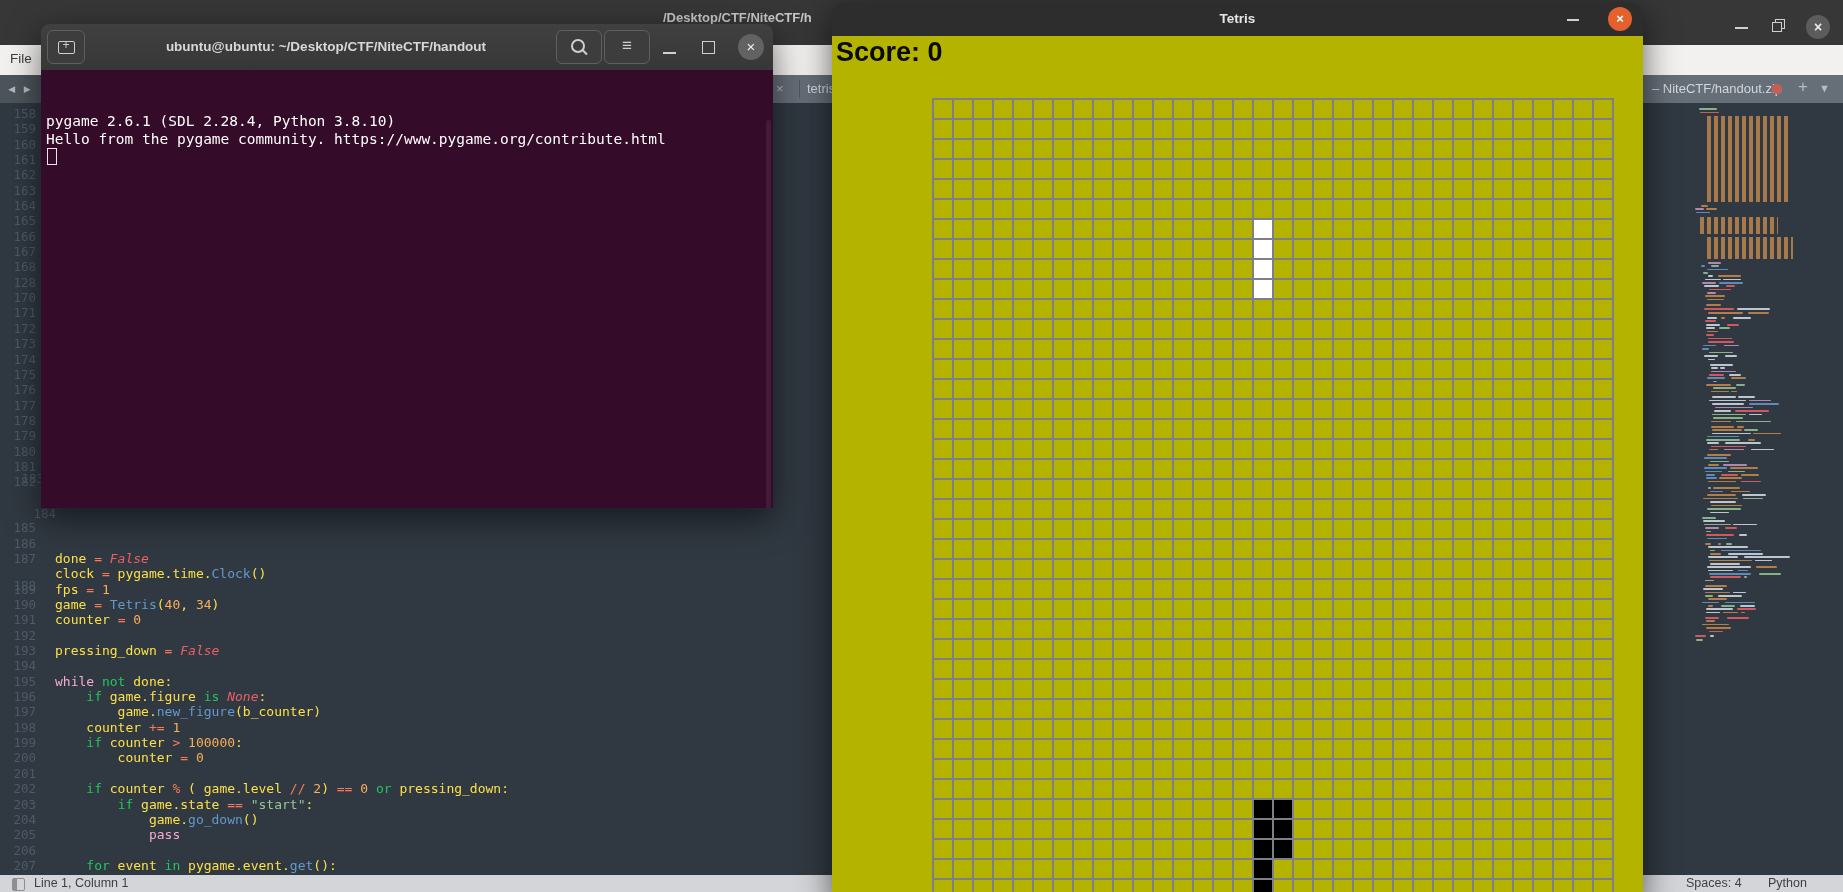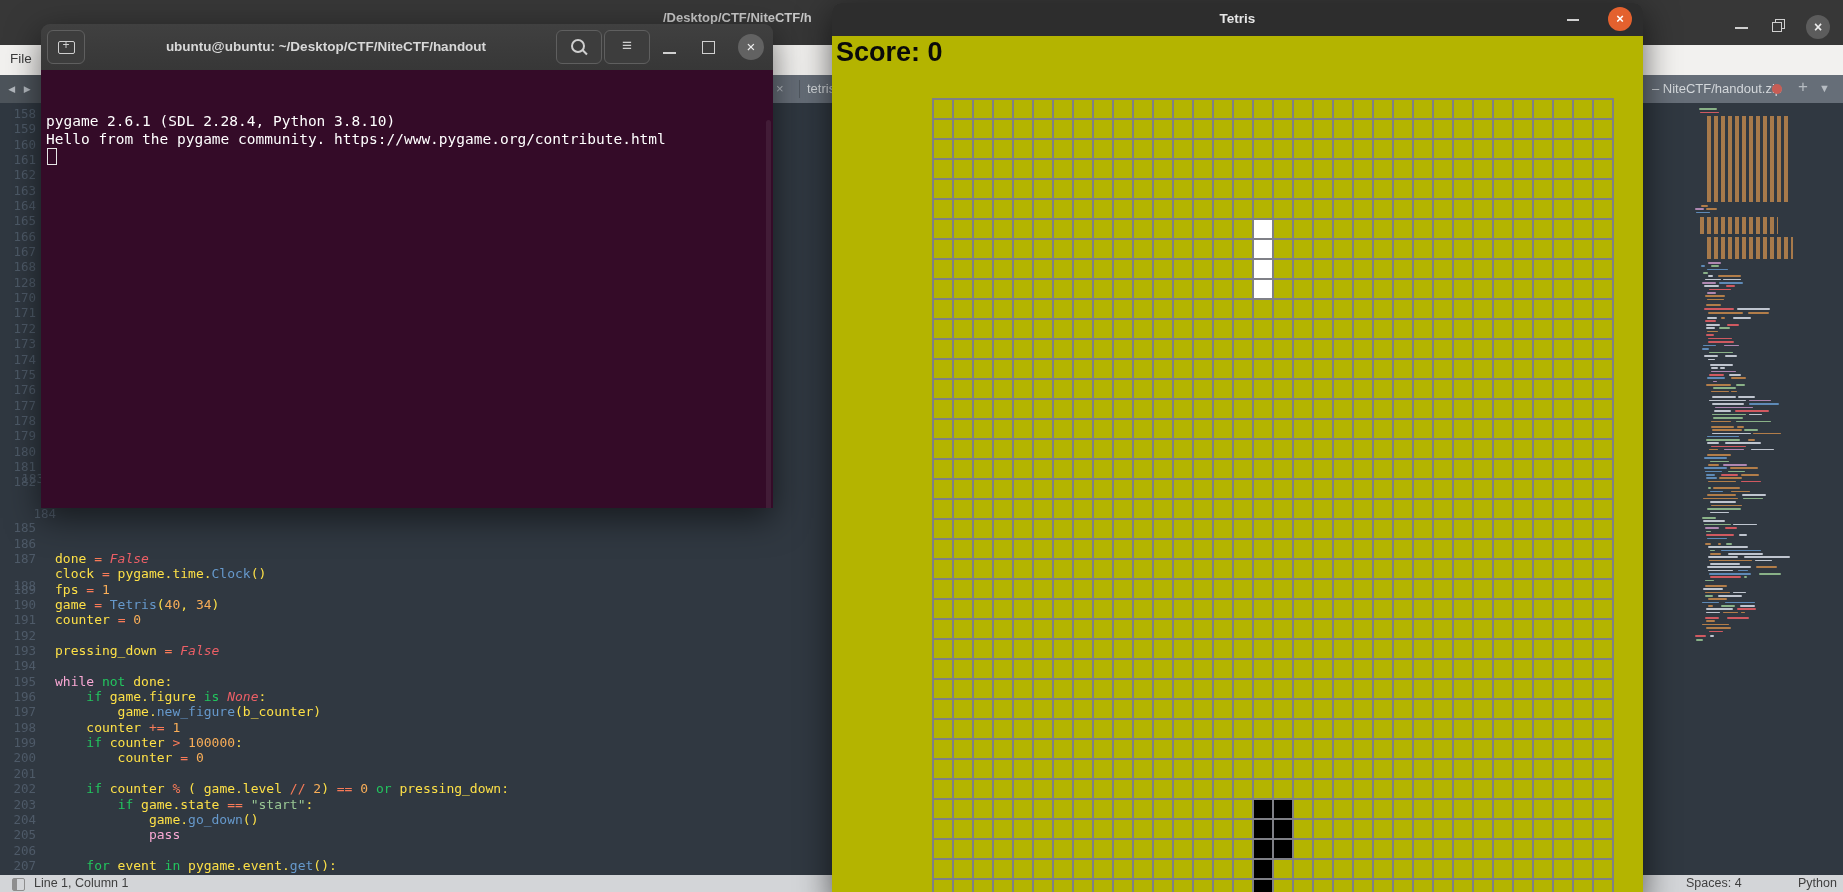--- a/index.html
+++ b/index.html
@@ -37,21 +37,21 @@
   .mm-block{position:absolute;}
   .mm-dense{background:repeating-linear-gradient(90deg,rgba(197,138,77,.8) 0 4px,transparent 4px 7px),
             repeating-linear-gradient(0deg,rgba(48,56,65,.55) 0 1px,transparent 1px 3px);}
   .mm-seg{position:absolute;height:1.6px;border-radius:1px;opacity:.85;}
   .st-statusbar{position:absolute;left:0;top:875px;width:1843px;height:17px;background:#d3d5d8;z-index:1;
                 font-size:12.5px;color:#3f3f3f;}
   .sb-icon{position:absolute;left:12px;top:3px;width:11px;height:11px;border:1px solid #8e8e8e;border-radius:2px;}
   .sb-icon::after{content:"";position:absolute;left:0;top:0;width:4px;height:11px;background:#8e8e8e;}
   .sb-pos{position:absolute;left:34px;top:1px;}
   .sb-spaces{position:absolute;left:1660px;top:1px;margin-left:26px;}
-  .sb-lang{position:absolute;left:1768px;top:1px;margin-left:30px;}
+  .sb-lang{position:absolute;left:1768px;top:1px;}
   
   #terminal{position:absolute;left:41px;top:24px;width:732px;height:484px;z-index:10;
             border-radius:9px 9px 0 0;box-shadow:0 10px 34px rgba(0,0,0,.55);}
   .t-titlebar{position:absolute;left:0;top:0;width:732px;height:46px;border-radius:9px 9px 0 0;
               background:linear-gradient(#404040,#373737);border-bottom:1px solid #2b2b2b;}
   .t-title{position:absolute;left:60px;top:15px;width:450px;text-align:center;font-size:13.5px;
            font-weight:bold;color:#d8d8d8;white-space:nowrap;}
   .t-btn{position:absolute;top:6px;height:32px;border:1px solid #5f5f5f;border-radius:6px;background:#3d3d3d;}
   .t-newtab{left:6px;width:36px;}
   .t-newtab .rect{position:absolute;left:10px;top:10px;width:15px;height:11px;border:1.5px solid #cfcfcf;border-radius:2px;}

